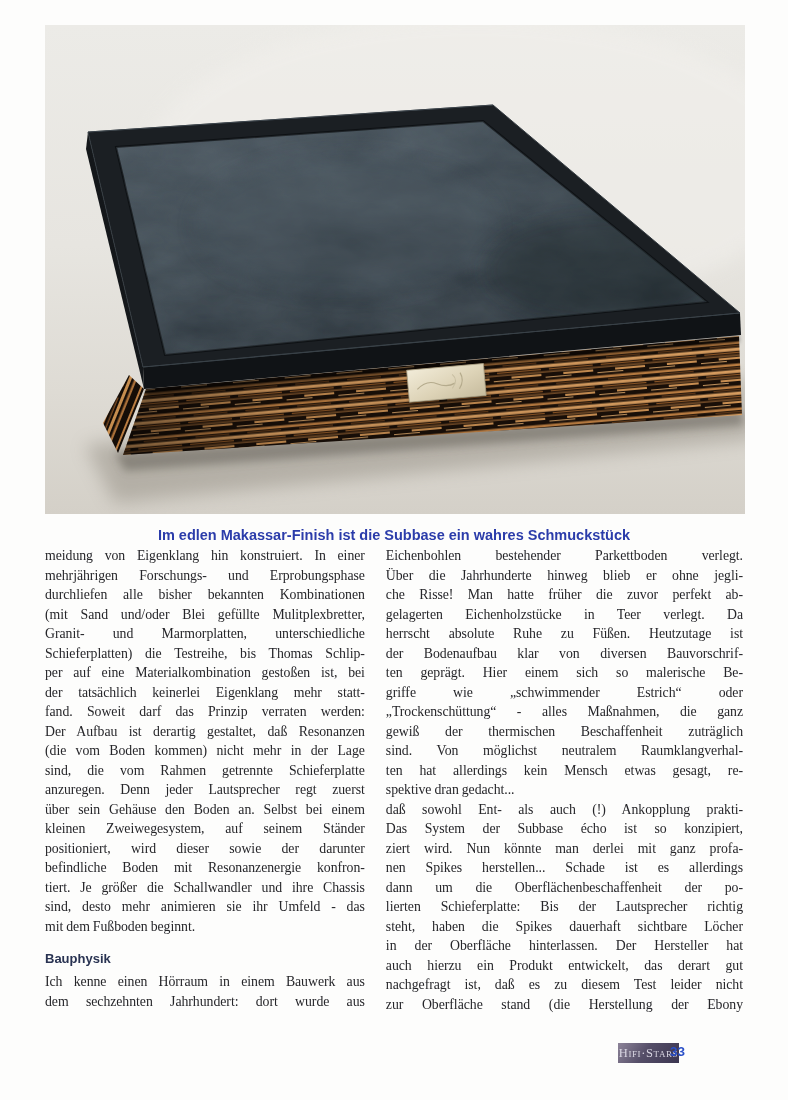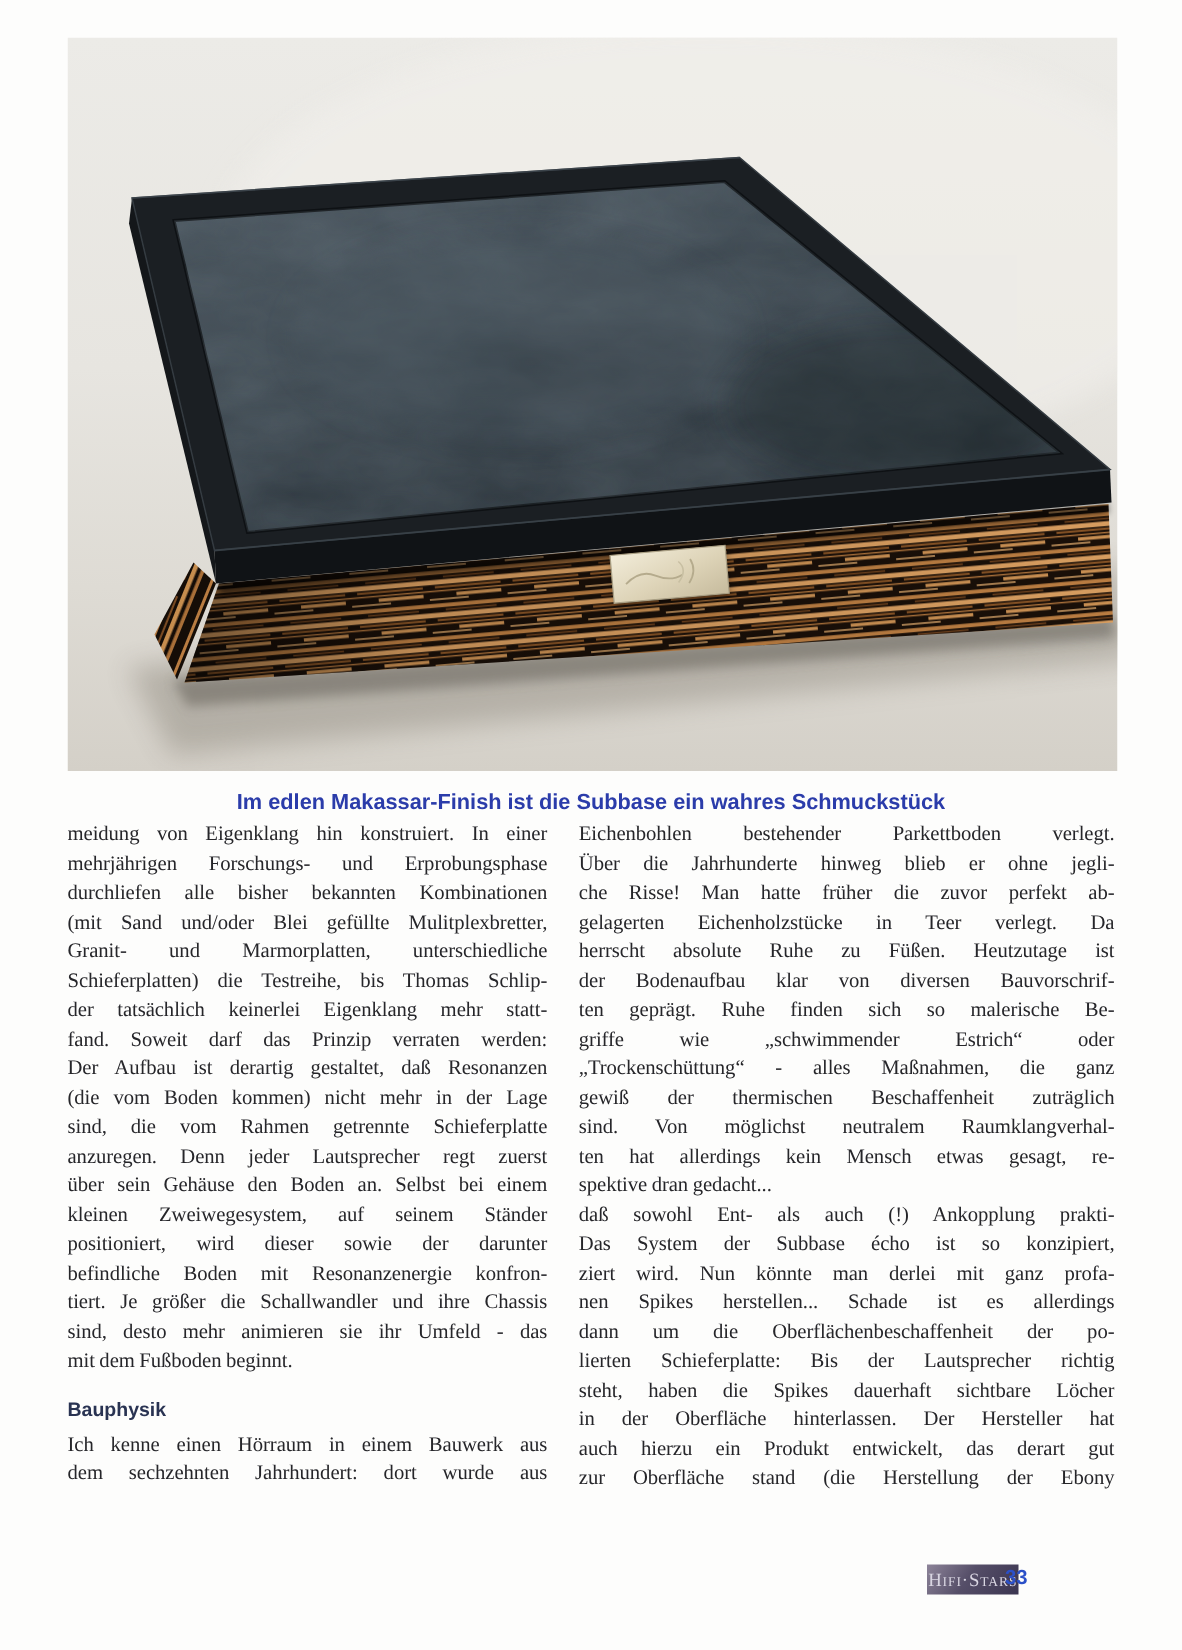--- a/index.html
+++ b/index.html
@@ -150,20 +150,21 @@
 
   <div class="columns">
     <div class="col left">
       <div>
           <div class="bodyline">meidung von Eigenklang hin konstruiert. In einer</div>
           <div class="bodyline">mehrjährigen Forschungs- und Erprobungsphase</div>
           <div class="bodyline">durchliefen alle bisher bekannten Kombinationen</div>
           <div class="bodyline">(mit Sand und/oder Blei gefüllte Mulitplexbretter,</div>
           <div class="bodyline">Granit- und Marmorplatten, unterschiedliche</div>
           <div class="bodyline">Schieferplatten) die Testreihe, bis Thomas Schlip-</div>
+          <div class="bodyline">per auf eine Materialkombination gestoßen ist, bei</div>
           <div class="bodyline">der tatsächlich keinerlei Eigenklang mehr statt-</div>
           <div class="bodyline">fand. Soweit darf das Prinzip verraten werden:</div>
           <div class="bodyline">Der Aufbau ist derartig gestaltet, daß Resonanzen</div>
           <div class="bodyline">(die vom Boden kommen) nicht mehr in der Lage</div>
           <div class="bodyline">sind, die vom Rahmen getrennte Schieferplatte</div>
           <div class="bodyline">anzuregen. Denn jeder Lautsprecher regt zuerst</div>
           <div class="bodyline">über sein Gehäuse den Boden an. Selbst bei einem</div>
           <div class="bodyline">kleinen Zweiwegesystem, auf seinem Ständer</div>
           <div class="bodyline">positioniert, wird dieser sowie der darunter</div>
           <div class="bodyline">befindliche Boden mit Resonanzenergie konfron-</div>
@@ -178,36 +179,37 @@
         </div>
     </div>
     <div class="col right">
       <div>
           <div class="bodyline">Eichenbohlen bestehender Parkettboden verlegt.</div>
           <div class="bodyline">Über die Jahrhunderte hinweg blieb er ohne jegli-</div>
           <div class="bodyline">che Risse! Man hatte früher die zuvor perfekt ab-</div>
           <div class="bodyline">gelagerten Eichenholzstücke in Teer verlegt. Da</div>
           <div class="bodyline">herrscht absolute Ruhe zu Füßen. Heutzutage ist</div>
           <div class="bodyline">der Bodenaufbau klar von diversen Bauvorschrif-</div>
-          <div class="bodyline">ten geprägt. Ruhe finden sich so malerische Be-</div>
+          <div class="bodyline">ten geprägt. Hier einem sich so malerische Be-</div>
           <div class="bodyline">griffe wie „schwimmender Estrich“ oder</div>
           <div class="bodyline">„Trockenschüttung“ - alles Maßnahmen, die ganz</div>
           <div class="bodyline">gewiß der thermischen Beschaffenheit zuträglich</div>
           <div class="bodyline">sind. Von möglichst neutralem Raumklangverhal-</div>
           <div class="bodyline">ten hat allerdings kein Mensch etwas gesagt, re-</div>
           <div class="bodyline noj">spektive dran gedacht...</div>
           <div class="bodyline">daß sowohl Ent- als auch (!) Ankopplung prakti-</div>
           <div class="bodyline">Das System der Subbase écho ist so konzipiert,</div>
           <div class="bodyline">ziert wird. Nun könnte man derlei mit ganz profa-</div>
           <div class="bodyline">nen Spikes herstellen... Schade ist es allerdings</div>
           <div class="bodyline">dann um die Oberflächenbeschaffenheit der po-</div>
           <div class="bodyline">lierten Schieferplatte: Bis der Lautsprecher richtig</div>
           <div class="bodyline">steht, haben die Spikes dauerhaft sichtbare Löcher</div>
           <div class="bodyline">in der Oberfläche hinterlassen. Der Hersteller hat</div>
           <div class="bodyline">auch hierzu ein Produkt entwickelt, das derart gut</div>
+          <div class="bodyline">nachgefragt ist, daß es zu diesem Test leider nicht</div>
           <div class="bodyline">zur Oberfläche stand (die Herstellung der Ebony</div>
         </div>
     </div>
   </div>
 
   <div class="footer">
     <div class="badge">Hifi·Stars</div>
     <div class="pagenum">33</div>
   </div>
 

